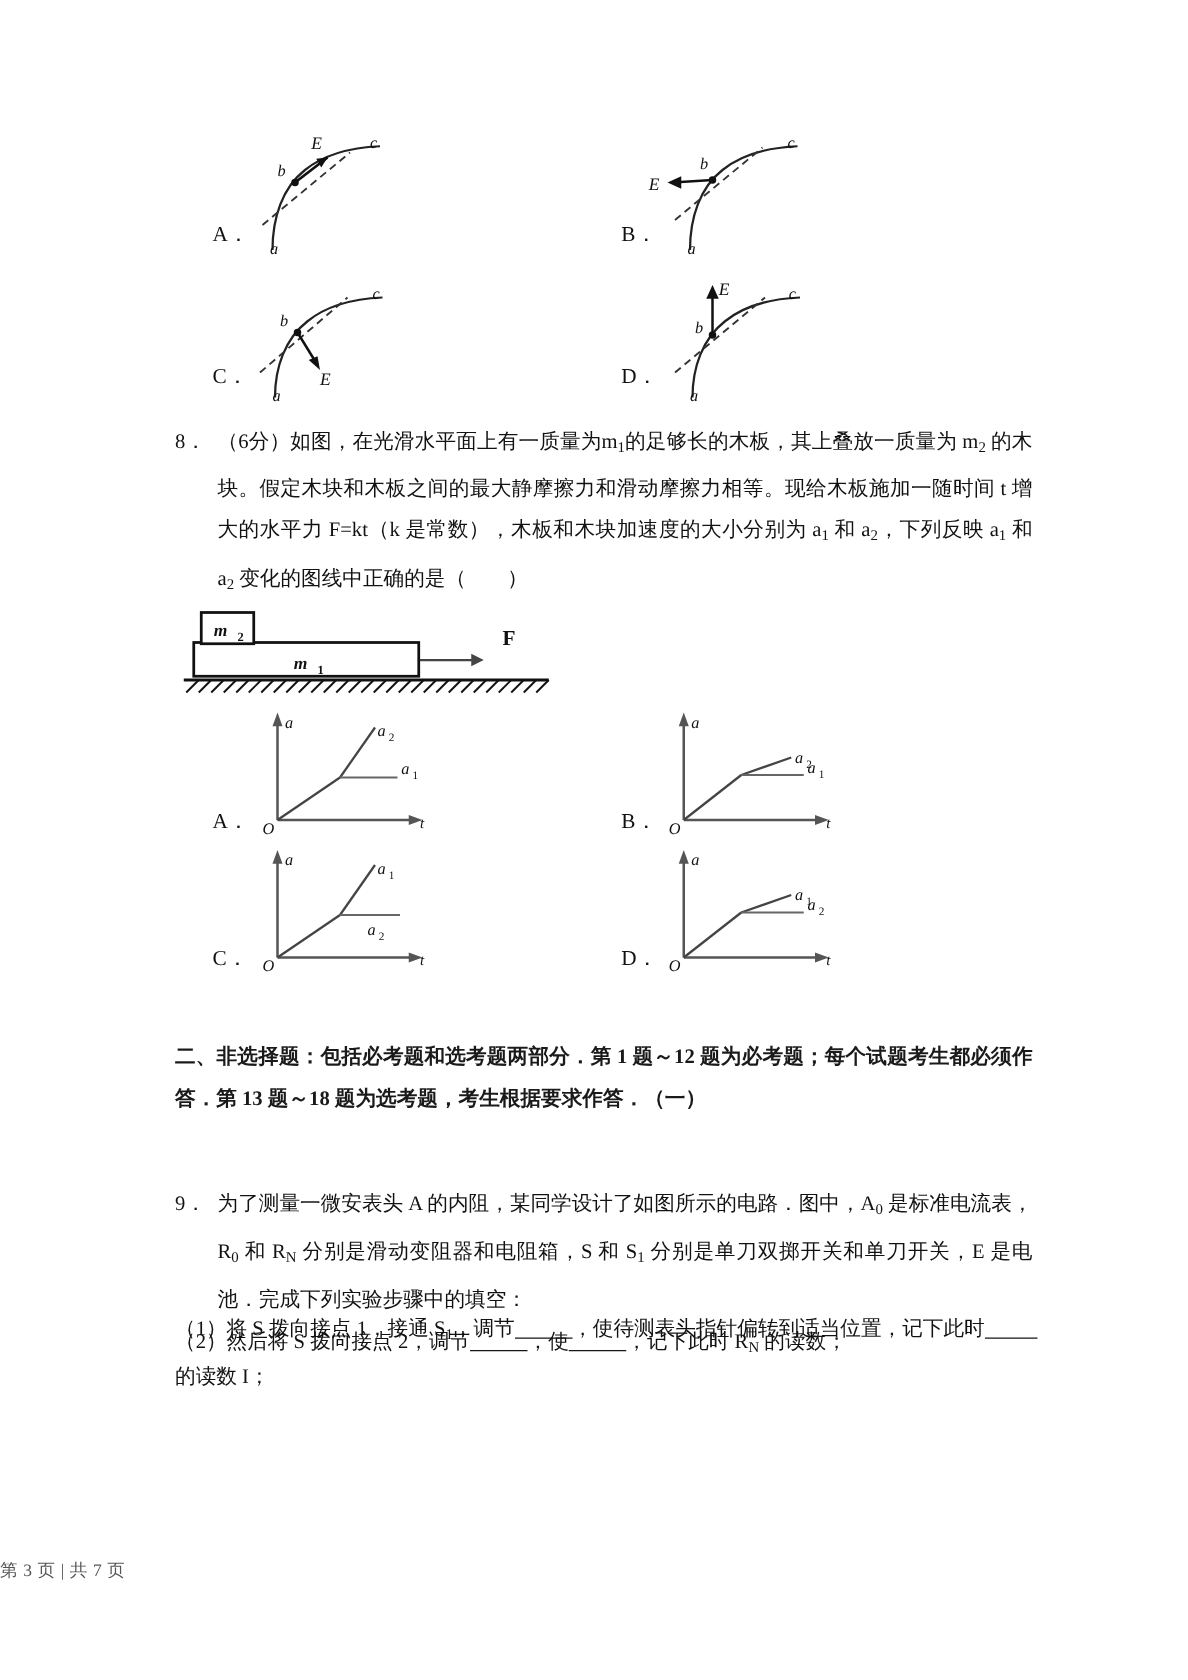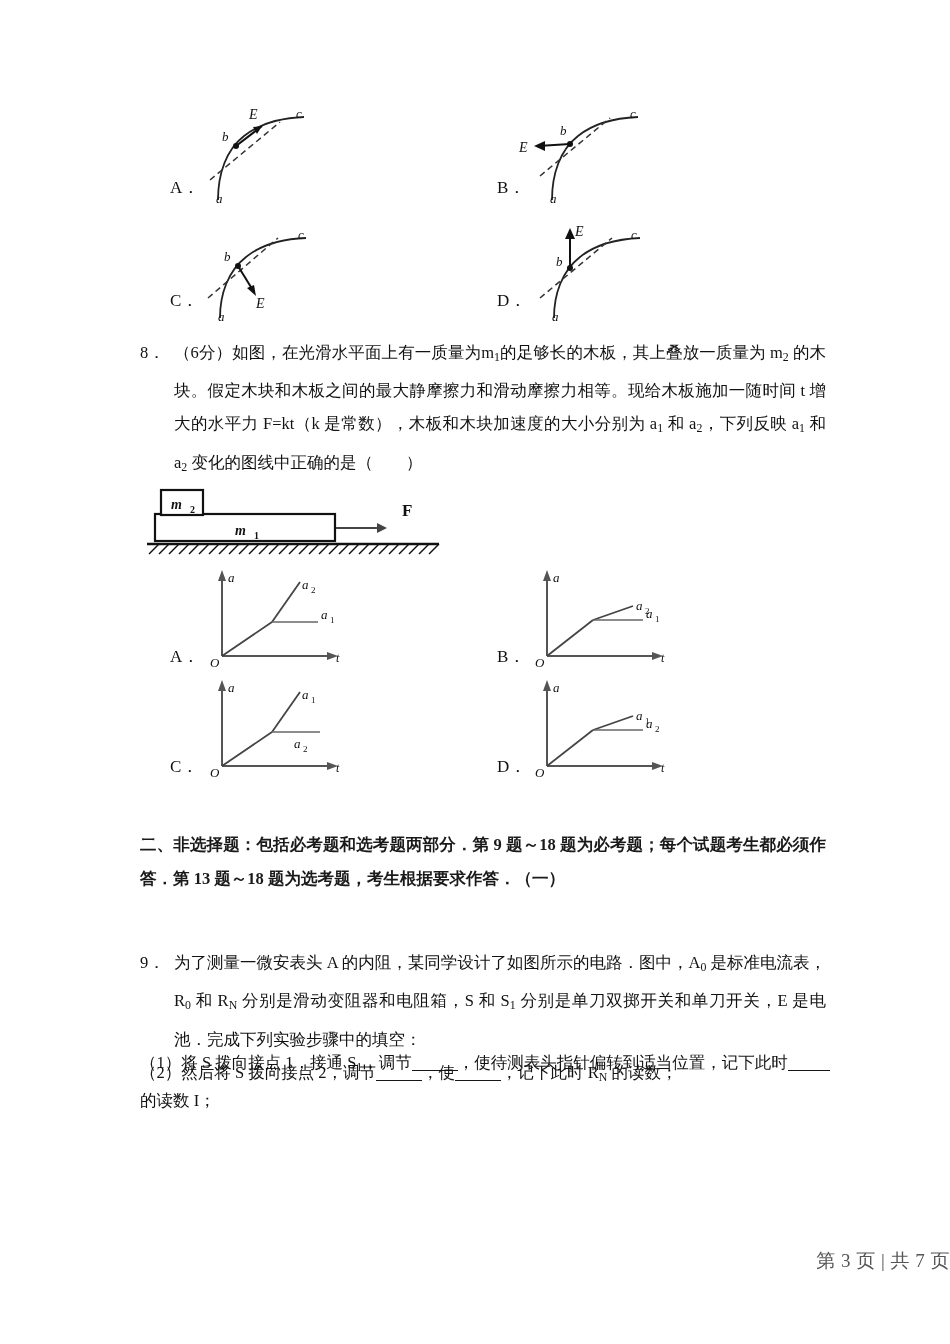--- a/index.html
+++ b/index.html
@@ -78,22 +78,22 @@
   .fig {
     position: absolute;
   }
   .fig svg { display: block; overflow: visible; }
 
   
   .footer {
     position: absolute;
     left: 0;
     right: 0;
-    text-align: right;
-    font-size: 19px;
+    text-align: left;
+    font-size: 14px;
     color: #555;
     letter-spacing: 0.5px;
   }
 </style>
 </head>
 <body>
 
 <div class="page">
 
   <div class="choice-label" style="left:170px; top:176px;">A．</div>
@@ -288,21 +288,21 @@
       <text x="128" y="94" font-family="Liberation Serif, serif" font-size="12" font-style="italic" fill="#111">t</text>
       <text x="2" y="99" font-family="Liberation Serif, serif" font-size="13" font-style="italic" fill="#111">O</text>
       <text x="103" y="42" font-family="Liberation Serif, serif" font-size="13" font-style="italic" fill="#111">a</text>
       <text x="112" y="46" font-family="Liberation Serif, serif" font-size="9" fill="#111">1</text>
       <text x="113" y="50" font-family="Liberation Serif, serif" font-size="13" font-style="italic" fill="#111">a</text>
       <text x="122" y="54" font-family="Liberation Serif, serif" font-size="9" fill="#111">2</text>
     </svg>
   </div>
 
   <div class="section-head" style="left:140px; top:828px; width:686px;">
-    <p>二、非选择题：包括必考题和选考题两部分．第 9 题～18 题为必考题；每个试题考生都必须作答．第 13 题～18 题为选考题，考生根据要求作答．（一）</p>
+    <p>二、非选择题：包括必考题和选考题两部分．第 1 题～12 题为必考题；每个试题考生都必须作答．第 13 题～18 题为选考题，考生根据要求作答．（一）</p>
   </div>
 
   <div class="q-block" style="left:140px; top:946px; width:686px;">
     <span class="q-num">9．</span>
     <div class="q-body">
       <p>为了测量一微安表头 A 的内阻，某同学设计了如图所示的电路．图中，A<sub>0</sub> 是标准电流表，R<sub>0</sub> 和 R<sub>N</sub> 分别是滑动变阻器和电阻箱，S 和 S<sub>1</sub> 分别是单刀双掷开关和单刀开关，E 是电池．完成下列实验步骤中的填空：</p>
     </div>
   </div>
 
   <div class="q-block" style="left:140px; top:1046px; width:690px;">

